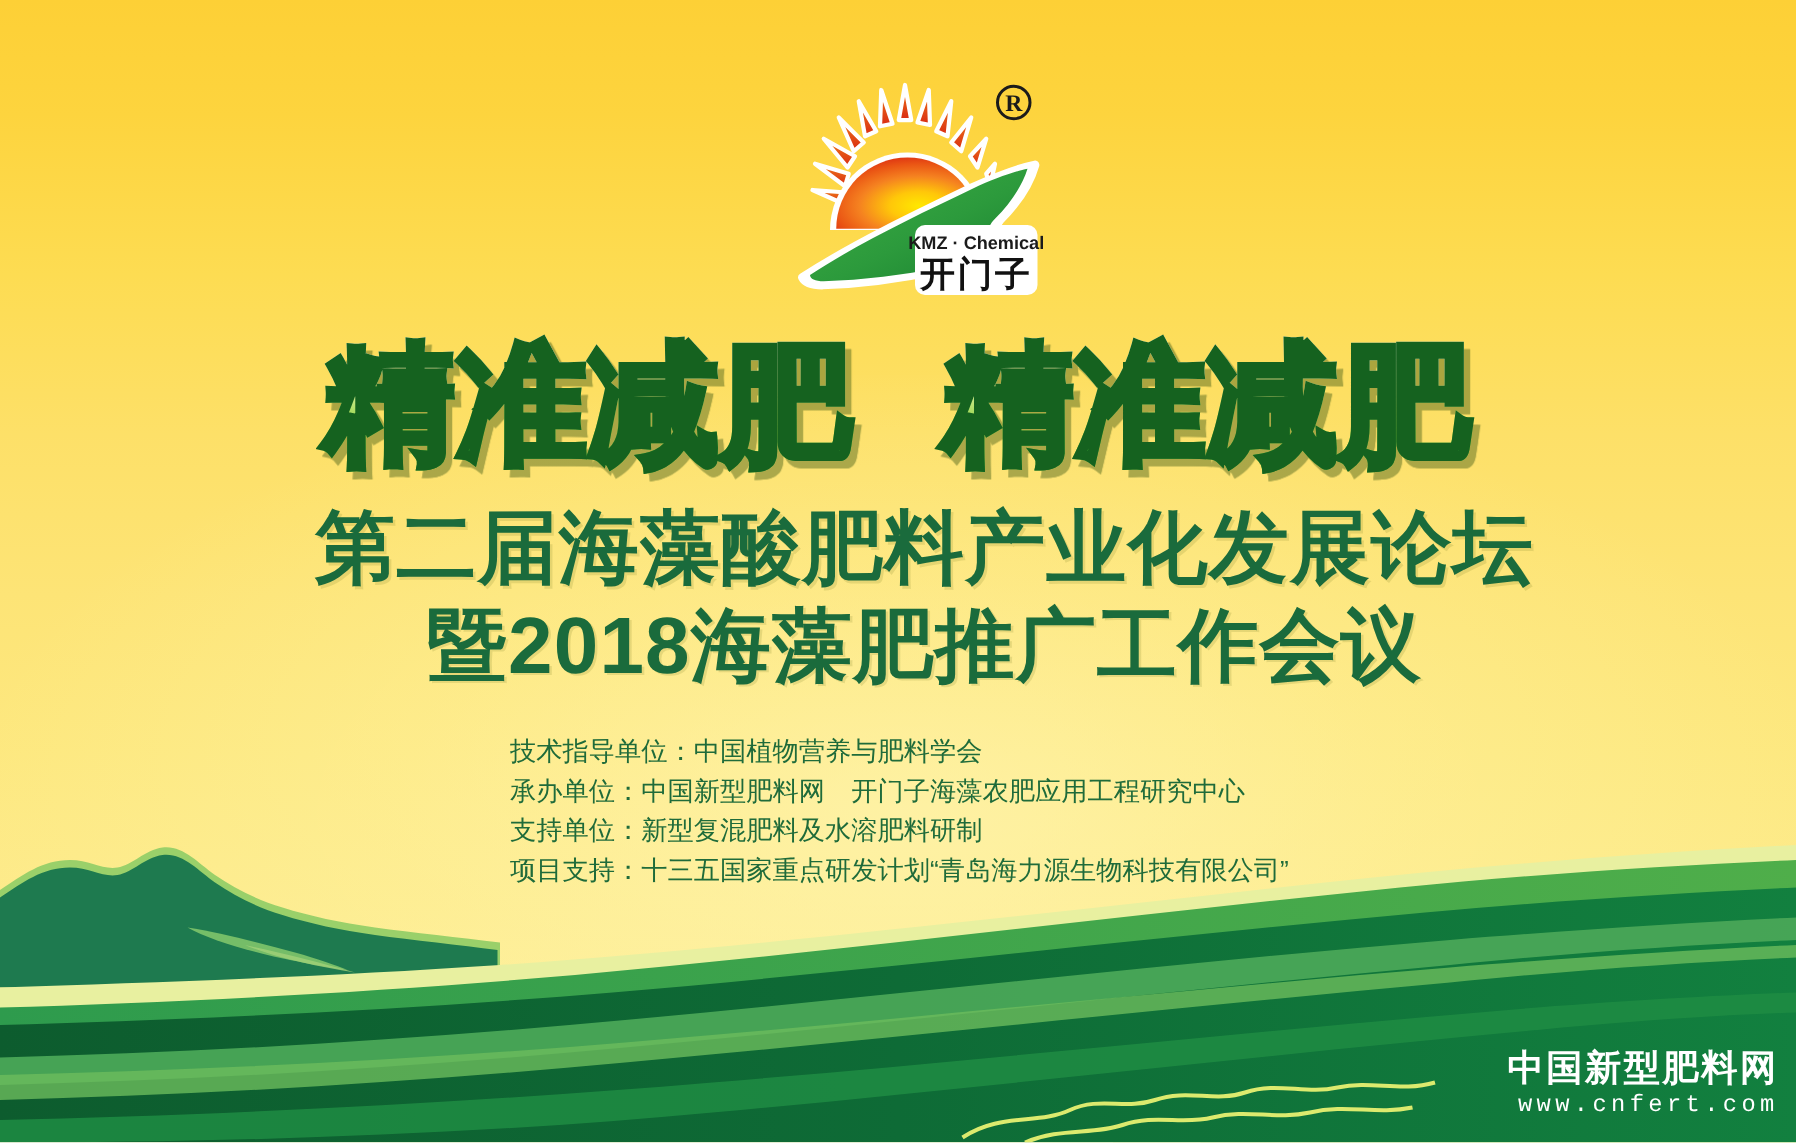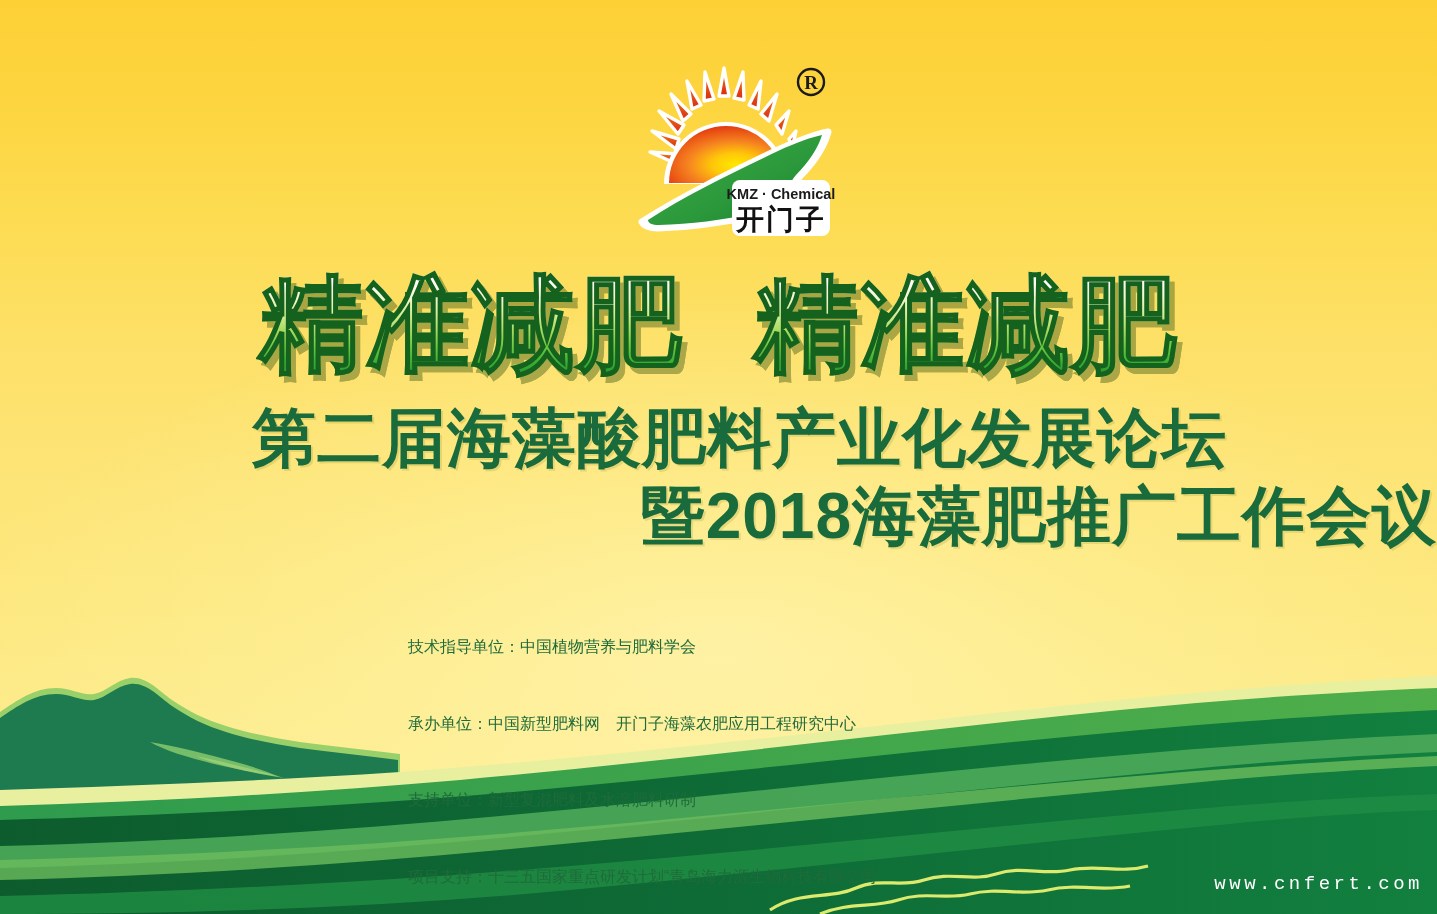--- a/index.html
+++ b/index.html
@@ -56,21 +56,21 @@
     left: 0;
     right: 0;
     top: 268px;
     text-align: center;
     white-space: nowrap;
   }
   .headline-txt {
     display: inline-block;
     font-size: 104px;
     line-height: 112px;
-    font-weight: normal;
+    font-weight: bold;
     letter-spacing: 2px;
     background: linear-gradient(to bottom,
         #ffffff 0%,
         #fdfdf4 14%,
         #f2f7cf 26%,
         #d8ee9a 40%,
         #a9dc62 55%,
         #6ec93f 70%,
         #3aae34 84%,
         #1f8c2c 100%);
@@ -101,36 +101,34 @@
   .subtitle-1 {
     font-size: 64px;
     line-height: 72px;
     letter-spacing: 1px;
   }
   .subtitle-2 {
     font-size: 64px;
     line-height: 72px;
     letter-spacing: 1px;
     margin-top: 6px;
-    text-align: right;
   }
 
   
   .orgs {
     position: absolute;
     left: 408px;
     top: 586px;
     z-index: 6;
   }
   .org-line {
     color: #1f6b3a;
-    font-size: 16px;
+    font-size: 21px;
     line-height: 31.5px;
     white-space: nowrap;
-    margin-top: 45px;
   }
 
   
   .landscape {
     position: absolute;
     left: 0;
     bottom: 0;
     width: 1437px;
     height: 300px;
   }
@@ -332,16 +330,17 @@
         <path d="M770 296 C800 276 830 286 856 274 C880 263 900 274 924 266
                  C950 257 972 268 996 260 C1022 251 1044 262 1070 256
                  C1098 250 1120 260 1148 252"></path>
         <path d="M820 300 C848 288 874 294 898 286 C924 277 946 286 970 280
                  C998 273 1020 282 1048 276 C1078 269 1100 278 1130 272"></path>
       </g>
     </svg>
   </div>
 
   <div class="watermark">
+    <div class="wm-cn">中国新型肥料网</div>
     <div class="wm-url">www.cnfert.com</div>
   </div>
 
 </div>
 
 </body></html>

